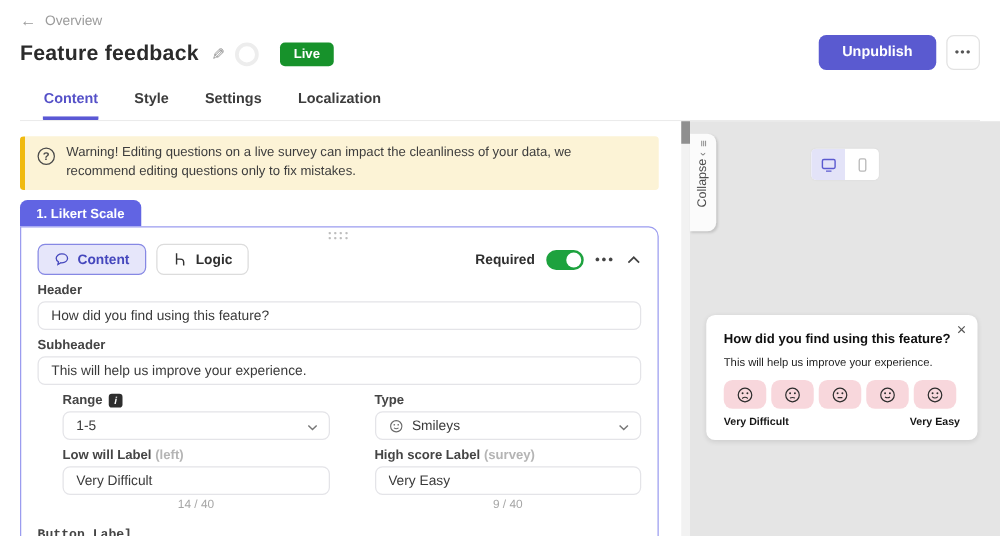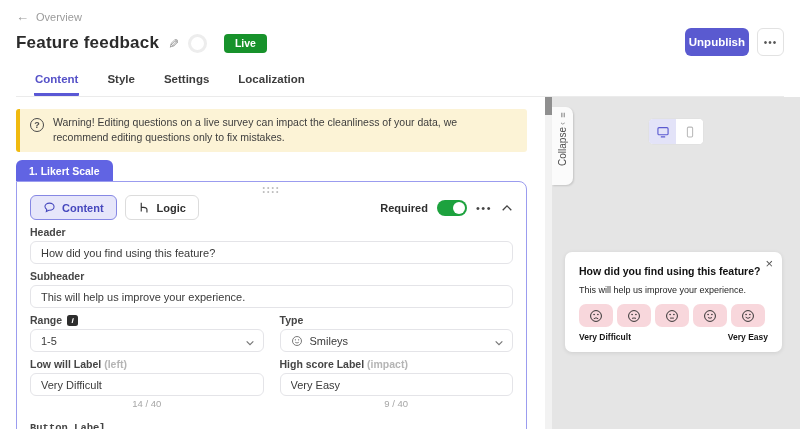--- a/index.html
+++ b/index.html
@@ -10,21 +10,21 @@
   
   .topbar { position:relative; padding:9px 16px 0 16px; background:#fff; }
   .back-row { display:flex; align-items:center; gap:7px; font-size:11px; color:#9b9b9b; }
   .back-arrow { font-size:13px; color:#9b9b9b; cursor:pointer; }
   .title-row { display:flex; align-items:center; gap:9px; margin-top:9px; }
   .page-title { font-size:17px; font-weight:700; color:#2b2b2b; letter-spacing:.2px; }
   .edit-icon { color:#8d8d8d; font-size:13px; transform:rotate(90deg); display:inline-block; }
   .ring { width:19px; height:19px; border-radius:50%; border:3.5px solid #ededed; }
   .live-badge { background:#17922b; color:#fff; font-size:10.5px; font-weight:700; padding:3px 11px 4px; border-radius:4px; margin-left:8px; }
   .topbar-actions { position:absolute; top:28px; right:16px; display:flex; gap:8px; align-items:stretch; }
-  .unpublish-btn { background:#5a5ad0; color:#fff; font-size:11.5px; font-weight:600; padding:8px 4px; border:none; border-radius:6px; cursor:pointer; }
+  .unpublish-btn { background:#5a5ad0; color:#fff; font-size:11.5px; font-weight:600; padding:8px 19px; border:none; border-radius:6px; cursor:pointer; }
   .more-btn { background:#fff; border:1px solid #e2e2e2; border-radius:6px; width:27px; color:#555; font-size:10px; letter-spacing:1px; cursor:pointer; display:flex; align-items:center; justify-content:center; }
 
   
   .tabs { display:flex; gap:27px; padding:0 18px; margin-top:13px; border-bottom:1px solid #ebebeb; }
   .tab { font-size:11.5px; font-weight:600; color:#3c3c3c; padding:7px 1px 8px; cursor:pointer; border-bottom:3px solid transparent; border-radius:1px; }
   .tab.active { color:#5551c8; border-bottom-color:#5a58d5; }
 
   
   .main { display:flex; height:332px; }
   .left-pane { width:545px; position:relative; background:#fff; overflow:hidden; }
@@ -49,21 +49,21 @@
   .required-label { font-size:11px; font-weight:600; color:#2f2f2f; }
   .toggle { width:30px; height:16px; border-radius:8px; background:#1da23e; position:relative; cursor:pointer; }
   .toggle-knob { position:absolute; right:2px; top:2px; width:12px; height:12px; border-radius:50%; background:#fff; }
   .dots-menu { font-size:11px; color:#444; letter-spacing:1.5px; cursor:pointer; }
   .chev-btn { cursor:pointer; display:flex; align-items:center; }
 
   .field-label { font-size:10.5px; font-weight:700; color:#454545; margin:6px 0 3px; display:flex; align-items:center; gap:5px; }
   .hint { color:#b5b5b5; font-weight:700; }
   .text-input { width:100%; border:1px solid #e4e4e8; border-radius:6px; padding:5px 10px; font-size:11px; color:#3a3a3a; background:#fff; font-family:inherit; height:23px; }
   .two-col { display:flex; gap:16px; }
-  .col { flex:1; min-width:0; }
+  .col { flex:1; min-width:0;margin-left:20px; }
   .select-box { position:relative; border:1px solid #e4e4e8; border-radius:6px; height:23px; display:flex; align-items:center; padding:0 22px 0 10px; font-size:11px; color:#3a3a3a; cursor:pointer; gap:7px; }
   .select-caret { position:absolute; right:8px; top:7px; }
   .info-icon { width:11px; height:11px; background:#2e2e2e; border-radius:2.5px; color:#fff; font-size:8px; font-weight:700; font-style:italic; display:inline-flex; align-items:center; justify-content:center; }
   .counter { font-size:9.5px; color:#a6a6a6; text-align:center; margin-top:2px; height:10px; }
 
   
   .collapse-tab { position:absolute; left:0; top:10px; width:21px; height:78px; background:#fbfbfb; border-radius:0 7px 7px 0; box-shadow:1px 1px 2px rgba(0,0,0,.14); display:flex; flex-direction:column; align-items:center; padding-top:7px; gap:3px; cursor:pointer; }
   .collapse-grip { transform:rotate(90deg); font-size:9px; color:#7a7a7a; letter-spacing:1px; white-space:nowrap; }
   .collapse-text { writing-mode:vertical-rl; transform:rotate(180deg); font-size:10px; color:#4d4d4d; }
   .device-toggle { position:absolute; top:21px; left:50%; transform:translateX(-50%); display:flex; background:#fff; border:1px solid #e1e1e1; border-radius:5px; overflow:hidden; }
@@ -209,21 +209,21 @@
             <div class="field-label">
               <span style="margin-right:-2px;">Low will Label</span>
               <span class="hint">(left)</span>
             </div>
             <input class="text-input" value="Very Difficult" style="">
             <div class="counter">14 / 40</div>
           </div>
           <div class="col">
             <div class="field-label">
               <span style="margin-right:-2px;">High score Label</span>
-              <span class="hint">(impact)</span>
+              <span class="hint">(survey)</span>
             </div>
             <input class="text-input" value="Very Easy" style="">
             <div class="counter">9 / 40</div>
           </div>
         </div>
 
         <div class="field-label" style="margin-top:14px;font-family:Liberation Mono, monospace;">
             <span>Button Label</span>
           </div>
         <input class="text-input" value="Next" style="">

